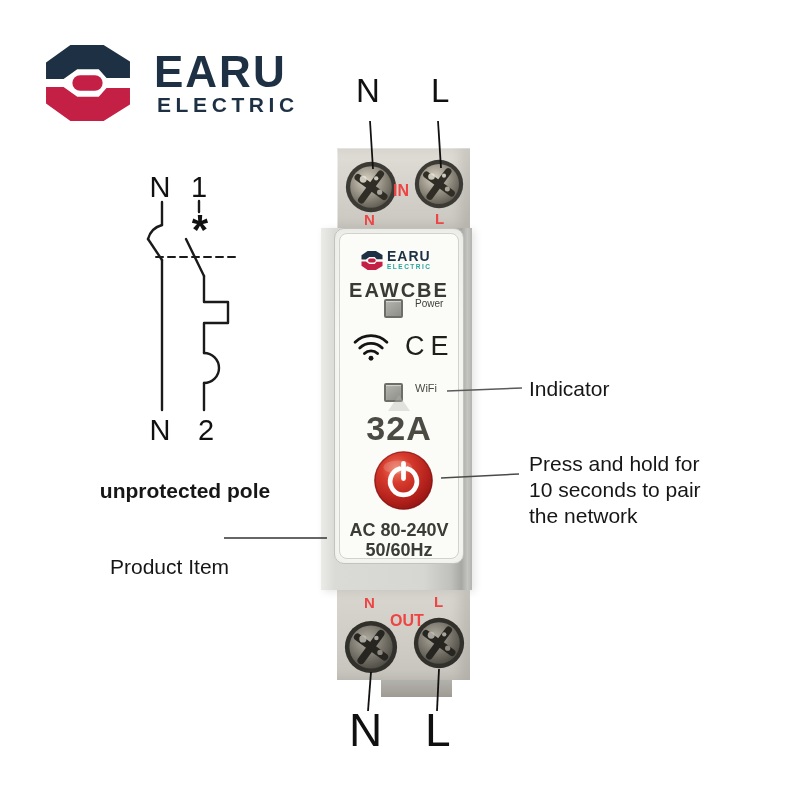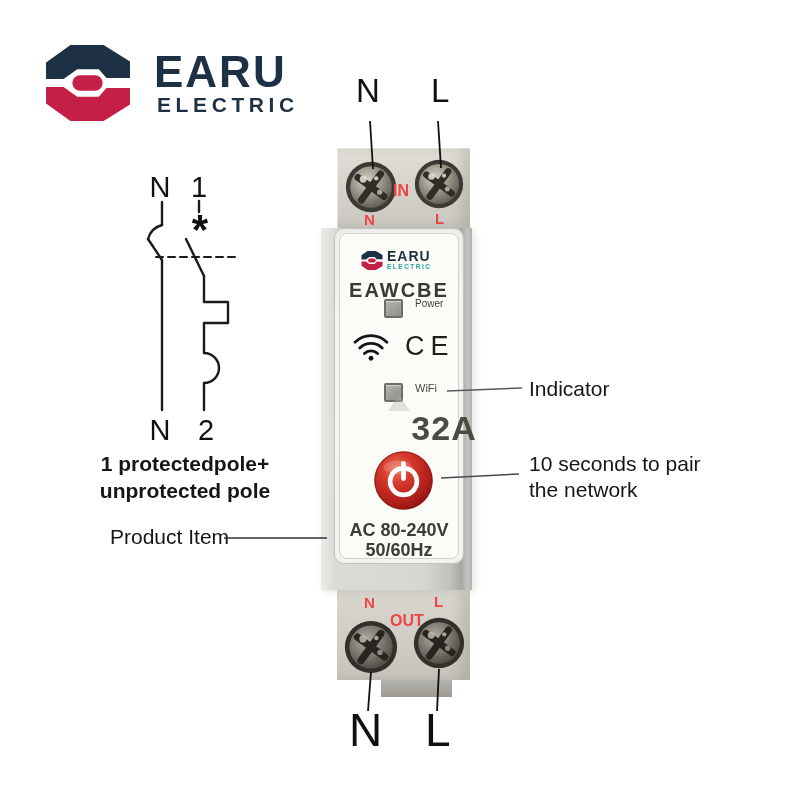--- a/index.html
+++ b/index.html
@@ -49,21 +49,21 @@
     background:linear-gradient(145deg,#b4b4ae 0%,#8e8e88 100%);box-shadow:inset 0 1px 1px rgba(255,255,255,.5);}
   #power-led{left:49px;top:70px;}
   #power-led-label{left:80px;top:69px;font-size:10px;color:#3f3f3a;}
   #wifi-sig{left:17px;top:103px;}
   #ce-mark{left:70px;top:102px;font-size:27px;letter-spacing:6px;color:#1e1e1a;}
   #wifi-led{left:49px;top:154px;}
   #wifi-led-label{left:80px;top:153px;font-size:11px;color:#4a4a45;}
   #rating-watermark{left:53px;top:166px;width:0;height:0;border-left:11px solid transparent;
     border-right:11px solid transparent;border-bottom:16px solid rgba(185,185,178,.38);}
   #current-rating{left:0;top:180px;width:100%;text-align:center;font-size:34px;font-weight:bold;
-    letter-spacing:1px;color:#4b4b44;padding-left:45px;}
+    letter-spacing:1px;color:#4b4b44;}
   #power-button{left:38px;top:221px;width:61px;height:61px;}
   #voltage-label{left:0;top:291px;width:100%;text-align:center;font-size:18px;font-weight:bold;color:#3c3c37;}
   #frequency-label{left:0;top:311px;width:100%;text-align:center;font-size:18px;font-weight:bold;color:#3c3c37;}
 
   .term-label{font-weight:bold;color:#ef4444;line-height:1;}
   #in-label{left:393px;top:183px;font-size:16px;}
   #in-n{left:364px;top:212px;font-size:15px;}
   #in-l{left:435px;top:211px;font-size:15px;}
   #out-n{left:364px;top:595px;font-size:15px;}
   #out-l{left:434px;top:594px;font-size:15px;}
@@ -77,21 +77,21 @@
     background:linear-gradient(180deg,#b2b2ac 0%,#a09a94 100%);}
 
   
   #wiring-diagram{left:118px;top:168px;}
 
   
   .note{font-size:21px;color:#161616;line-height:26px;}
   .note-bold{font-weight:bold;}
   #pole-caption-1{left:75px;top:451px;width:220px;text-align:center;}
   #pole-caption-2{left:75px;top:478px;width:220px;text-align:center;}
-  #product-item-label{left:110px;top:524px;text-align:right;}
+  #product-item-label{left:110px;top:554px;text-align:right;}
   #indicator-label{left:529px;top:376px;}
   #press-note{left:529px;top:451px;}
 
   #line-overlay{left:0;top:0;pointer-events:none;z-index:6;}
 </style>
 </head>
 <body>
 
 <svg width="0" height="0" style="position:absolute" aria-hidden="true">
   <defs>
@@ -233,25 +233,25 @@
       <g>
         <line x1="68" y1="71" x2="86" y2="108"></line>
         <path d="M86,108 L86,134 L110,134 L110,155 L86,155 L86,185"></path>
         <path d="M86,185 A15,15 0 0 1 86,215"></path>
         <line x1="86" y1="215" x2="86" y2="242"></line>
       </g>
       <line x1="38" y1="89" x2="122" y2="89" stroke-width="2" stroke-dasharray="7 5"></line>
     </g>
   </svg>
 
-  <div id="pole-caption-1" class="abs note note-bold">1 protectedpole+</div>
   <div id="pole-caption-2" class="abs note note-bold">unprotected pole</div>
   <div id="product-item-label" class="abs note">Product Item</div>
   <div id="indicator-label" class="abs note">Indicator</div>
   <div id="press-note" class="abs note">
+    <div>Press and hold for</div>
     <div>10 seconds to pair</div>
     <div>the network</div>
   </div>
 
   <svg id="line-overlay" class="abs" width="800" height="800" viewBox="0 0 800 800">
     <g stroke="#111111" stroke-width="1.8">
       <line x1="370" y1="121" x2="373" y2="169"></line>
       <line x1="438" y1="121" x2="441" y2="168"></line>
       <line x1="371" y1="672" x2="368" y2="711"></line>
       <line x1="439" y1="669" x2="437" y2="711"></line>

